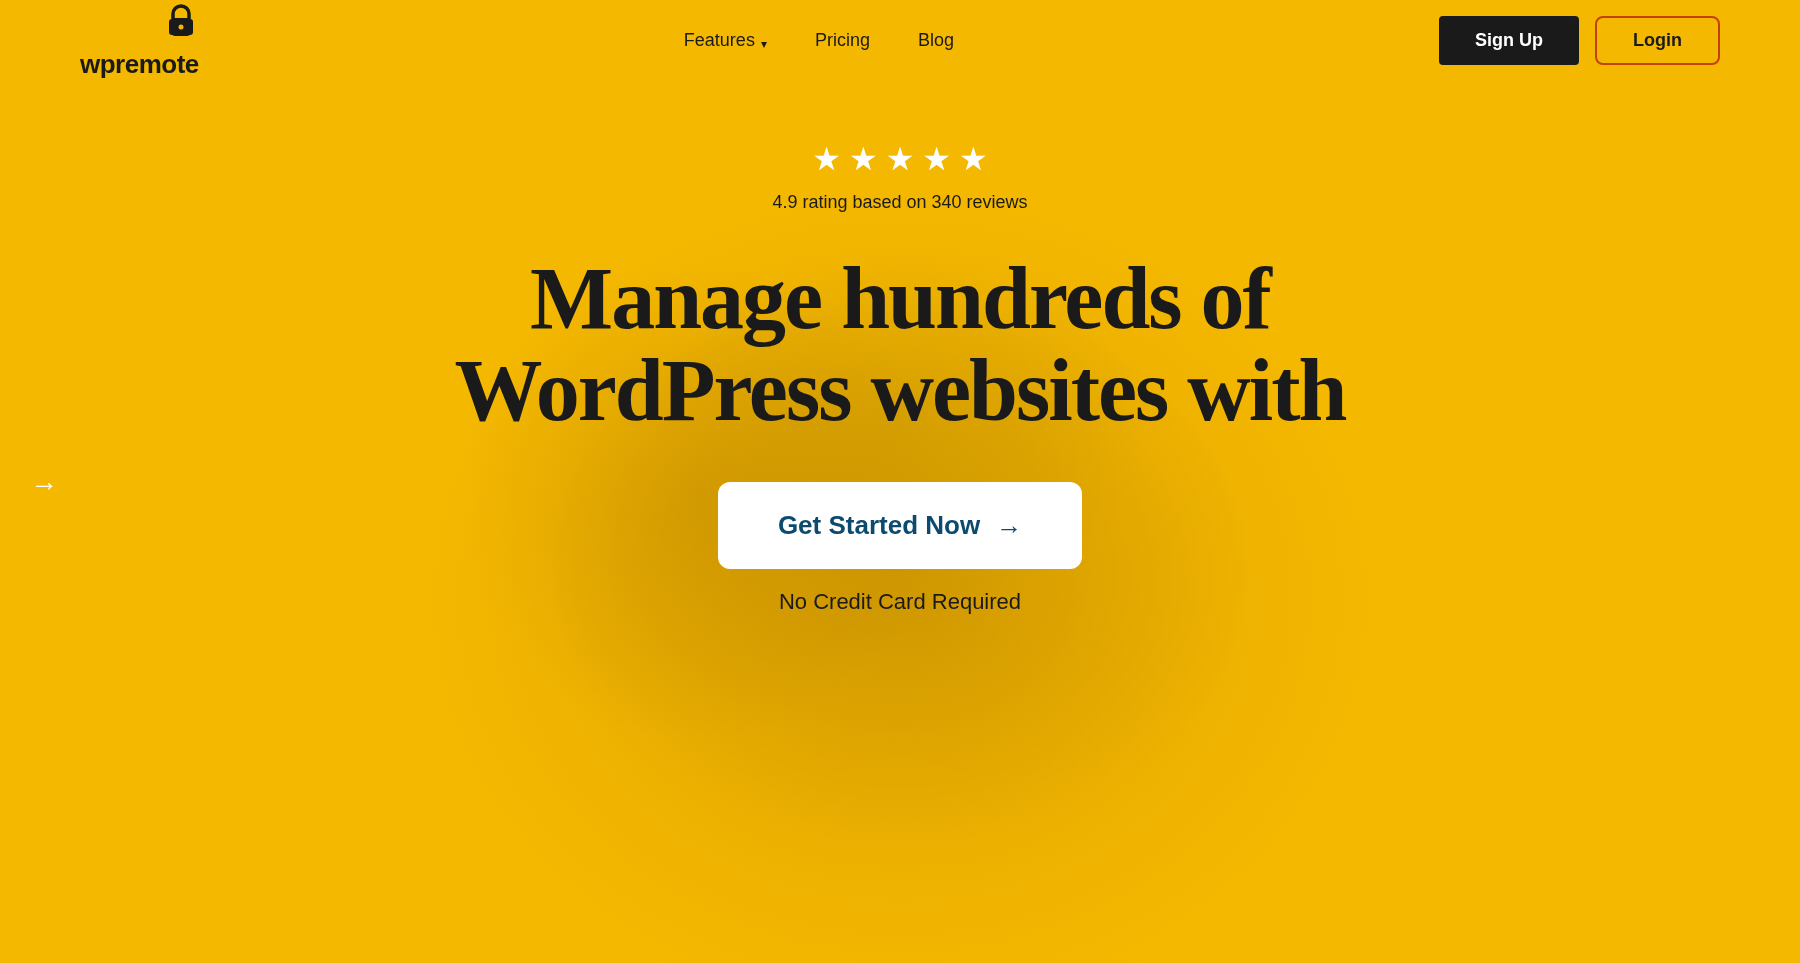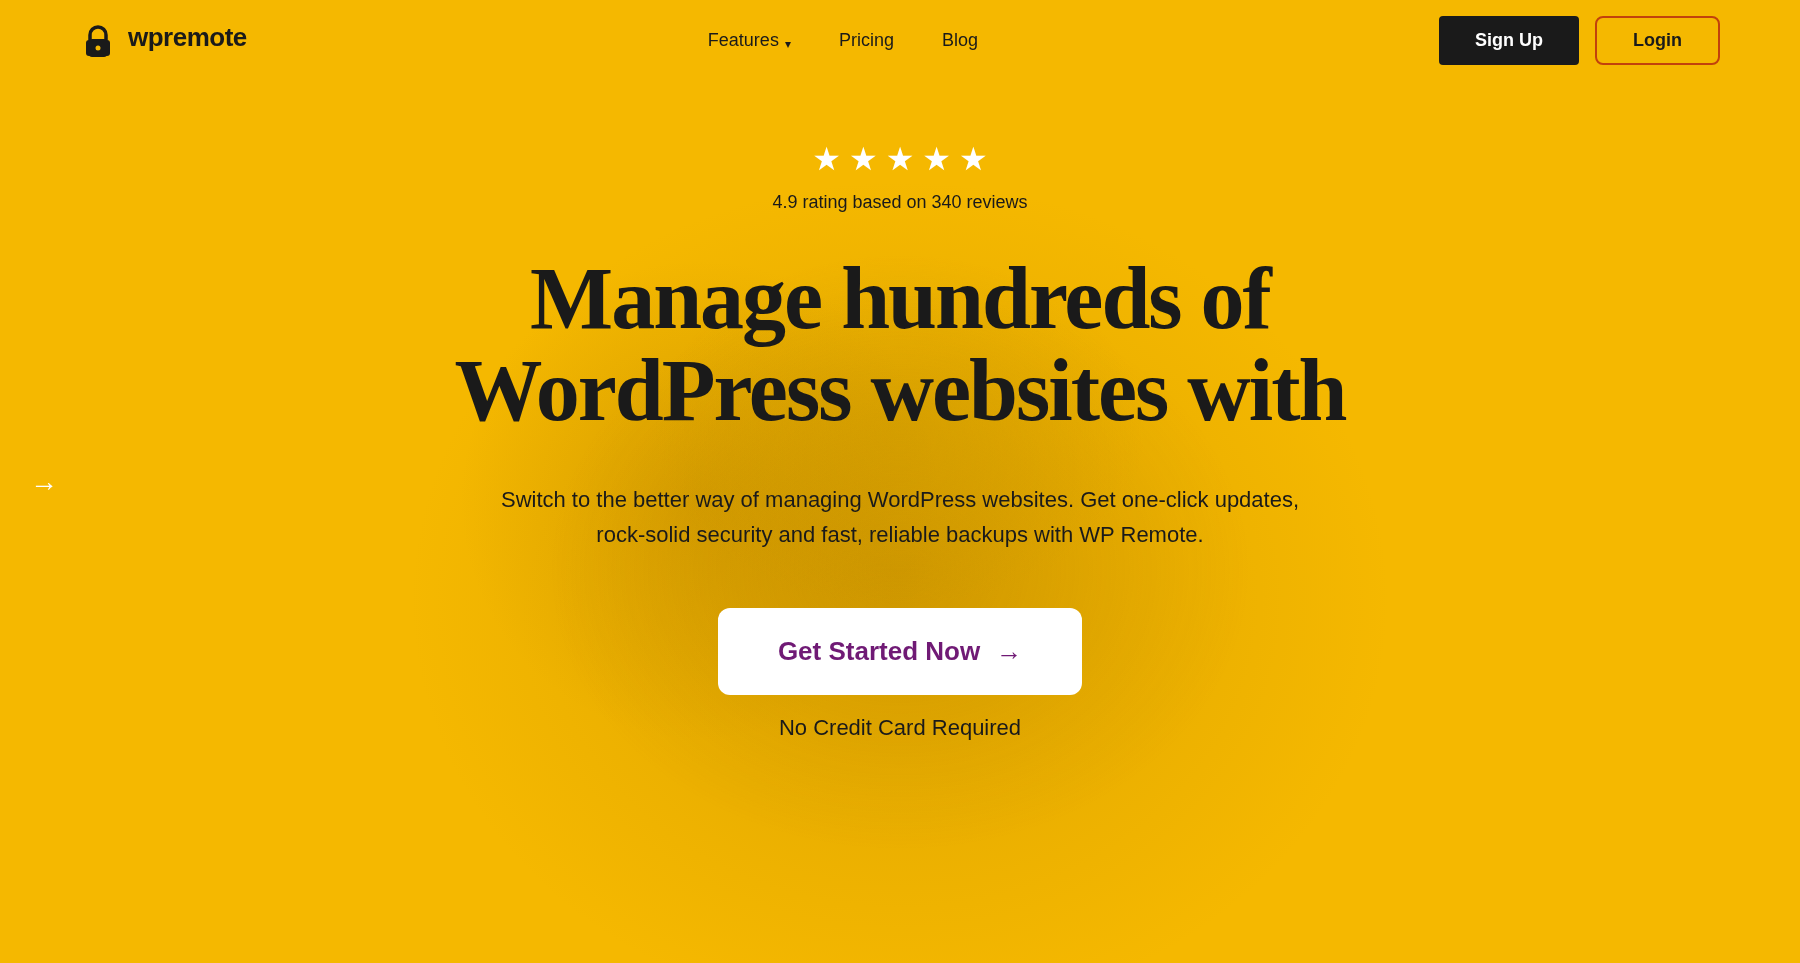--- a/index.html
+++ b/index.html
@@ -61,22 +61,23 @@
       display: flex;
       align-items: center;
       justify-content: space-between;
       padding: 0 80px;
       height: 80px;
       background-color: #F5B800;
     }
 
     .navbar-left {
       display: flex;
-      align-items: flex-start;
+      align-items: flex-end;
       gap: 12px;
+      flex-direction: column;
     }
 
     .logo-icon {
       display: flex;
       align-items: center;
       justify-content: center;
     }
 
     .logo-icon svg {
       width: 36px;
@@ -197,21 +198,21 @@
       font-size: 22px;
       color: #1a1a1a;
       max-width: 820px;
       line-height: 1.6;
       margin-bottom: 56px;
       font-weight: 400;
     }
 
     .btn-cta {
       background-color: #ffffff;
-      color: #701a75;
+      color: #0c4a6e;
       border: none;
       padding: 28px 60px;
       font-size: 26px;
       font-weight: 700;
       border-radius: 12px;
       cursor: pointer;
       display: flex;
       align-items: center;
       gap: 16px;
       margin-bottom: 20px;
@@ -282,21 +283,20 @@
       <span class="star">★</span>
     </div>
 
     <p class="rating-text">4.9 rating based on 340 reviews</p>
 
     <h1 class="hero-title">
       <span>Manage hundreds of</span><br>
       <span>WordPress websites with</span><br>
     </h1>
 
-    <p class="hero-subtitle">Switch to the better way of managing WordPress websites. Get one-click updates, rock-solid security and fast, reliable backups with WP Remote.</p>
 
     <button class="btn-cta">
       <span>Get Started Now</span>
       <span class="cta-arrow">→</span>
     </button>
 
     <p class="no-credit">No Credit Card Required</p>
 
   </section>
 

